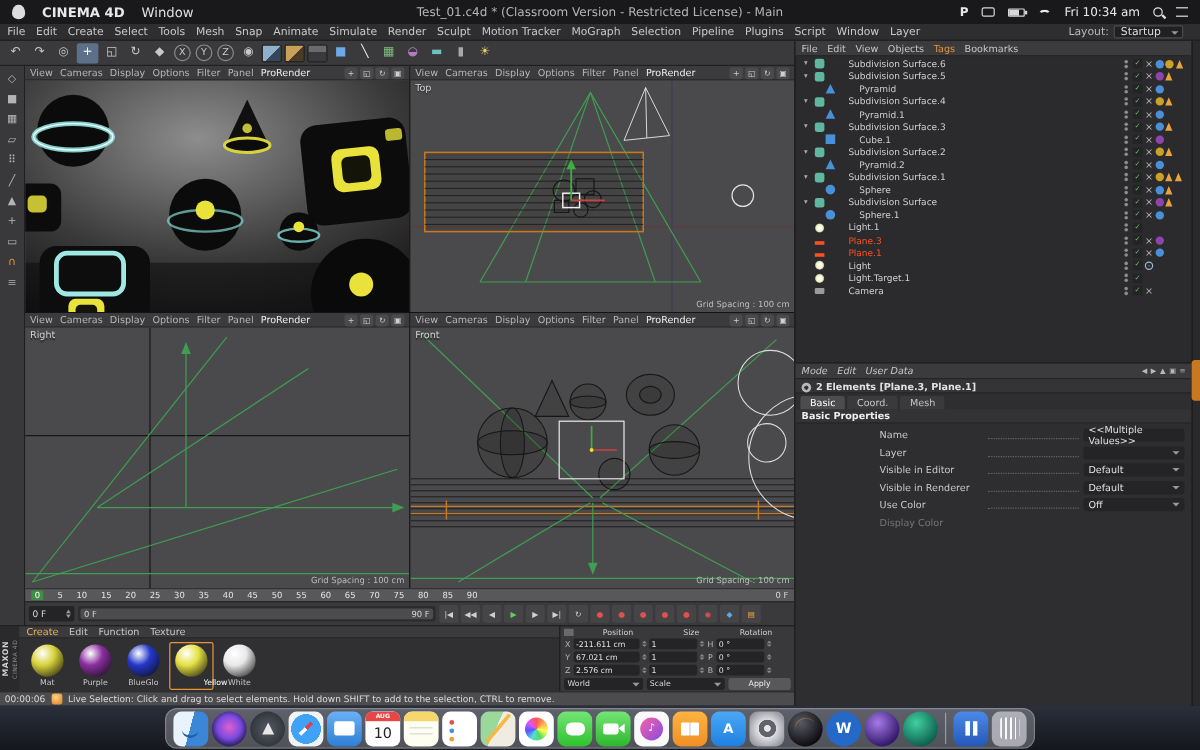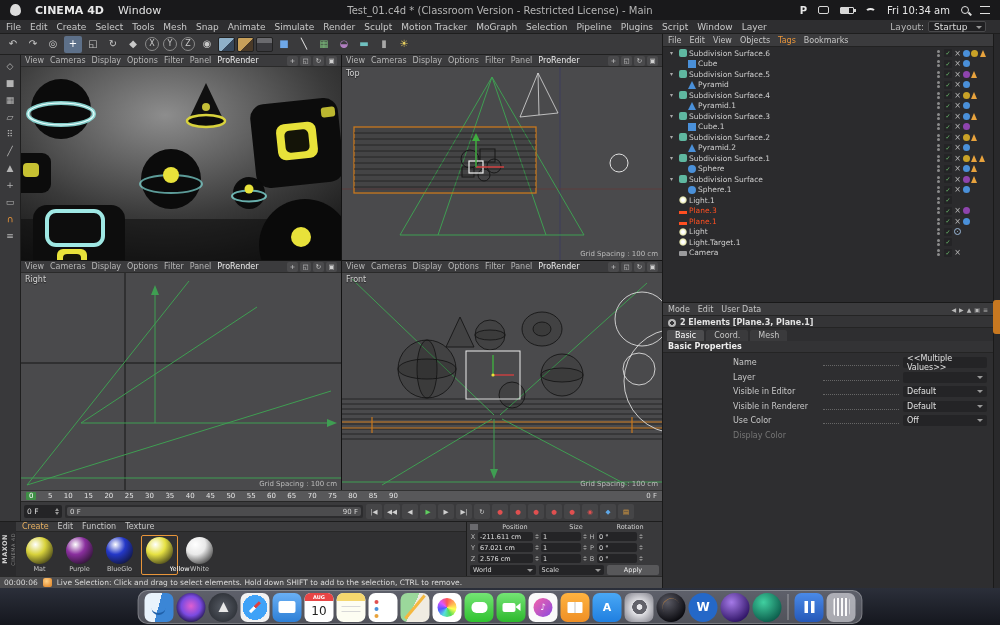--- a/index.html
+++ b/index.html
@@ -136,35 +136,35 @@
 .om-arrow.show::before{content:"▾";}
 .om-icon{width:8px;height:8px;flex:none;}
 .sh-ss{background:#5fb7a0;border-radius:2px;}
 .sh-cube{background:#4a90d9;}
 .sh-pyr{width:0;height:0;background:none;border-left:4px solid transparent;border-right:4px solid transparent;border-bottom:8px solid #4a90d9;}
 .sh-sph{background:#4a90d9;border-radius:50%;}
 .sh-light{background:radial-gradient(circle,#ffffff 25%,#e8e8b0 55%,transparent 75%);border-radius:50%;}
 .sh-plane{height:3px;margin-top:4px;background:#9ab0c8;}
 .om-row.sel .sh-plane{background:#ff4f21;}
 .sh-cam{height:5px;margin-top:1px;background:#9a9a9c;border-radius:1px;}
-.om-name{flex:1;white-space:nowrap;overflow:hidden;text-overflow:ellipsis;}
+.om-name{flex:1;white-space:nowrap;overflow:hidden;text-overflow:ellipsis;margin-left:18px;}
 .om-dots{display:flex;flex-direction:column;gap:1px;width:5px;flex:none;}
 .om-dots i{width:3px;height:3px;border-radius:50%;background:#8c8c8c;}
 .om-check{width:8px;height:8px;flex:none;background:#242426;border-radius:1px;color:#6fc06f;font-size:6px;line-height:8px;text-align:center;}
 .om-check::before{content:"✓";}
 .om-tags{display:flex;gap:1.5px;width:36px;flex:none;align-items:center;}
 .om-tag{width:7px;height:7px;position:relative;flex:none;}
 .t-x::before{content:"×";color:#b8b8b8;font-size:8px;line-height:7px;display:block;text-align:center;}
 .t-ball{background:var(--c,#4a90d9);border-radius:50%;}
 .t-tri{width:0;height:0;border-left:3.5px solid transparent;border-right:3.5px solid transparent;border-bottom:7px solid #e8a33d;}
 .t-target{border:1px solid #9ab8d8;border-radius:50%;}
 .t-target::before{content:"";position:absolute;inset:2px;background:#9ab8d8;border-radius:50%;}
 
 #am{position:absolute;left:0;top:268px;right:0;bottom:0;background:#2e2e30;border-top:1px solid #191919;}
-#am-menu{height:12px;background:#3b3b3d;display:flex;align-items:center;gap:8px;padding:0 5px;font-size:8px;color:#c6c6c6;}
+#am-menu{height:12px;background:#3b3b3d;display:flex;align-items:center;gap:8px;padding:0 5px;font-size:8px;color:#c6c6c6;font-style:italic;}
 #am-icons{margin-left:auto;display:flex;gap:3px;}
 .ami{font-size:6px;color:#b8b8b8;}
 #am-title{height:13px;background:#343436;border-top:1px solid #242424;border-bottom:1px solid #242424;display:flex;align-items:flex-end;gap:4px;padding:0 5px;font-size:8px;font-weight:bold;color:#e2e2e2;}
 .gear{width:8px;height:8px;border-radius:50%;background:radial-gradient(circle,#343436 0 28%,#b8b8b8 34% 100%);}
 #am-tabs{height:13px;display:flex;gap:2px;padding:2px 4px 0;}
 .am-tab{padding:0 8px;font-size:8px;color:#c5c5c5;background:#3a3a3c;border-radius:2px 2px 0 0;display:flex;align-items:center;}
 .am-tab:first-of-type{background:#4c4c4e;color:#fff;}
 #am-sec{height:12px;display:flex;align-items:center;padding:0 5px;font-size:8px;font-weight:bold;color:#ececec;background:#333335;border-bottom:1px solid #242424;}
 #am-rows{padding:4px 6px;display:flex;flex-direction:column;gap:3.5px;align-items:flex-end;}
 .am-row{display:flex;align-items:center;height:11px;font-size:8px;color:#c8c8c8;}
@@ -856,35 +856,20 @@
             </span>
             <span class="om-check"></span>
             <span class="om-tags">
               <span class="om-tag t-x"></span>
               <span class="om-tag t-ball" style="--c: #4a90d9;"></span>
               <span class="om-tag t-ball" style="--c: #c9a227;"></span>
               <span class="om-tag t-tri"></span>
             </span>
           </div>
 
-          <div class="om-row">
-            <span class="om-ind w1"></span>
-            <span class="om-arrow"></span>
-            <span class="om-icon sh-cube"></span>
-            <span class="om-name">Cube</span>
-            <span class="om-dots">
-              <i></i>
-              <i></i>
-            </span>
-            <span class="om-check"></span>
-            <span class="om-tags">
-              <span class="om-tag t-x"></span>
-              <span class="om-tag t-ball" style="--c: #4a90d9;"></span>
-            </span>
-          </div>
 
           <div class="om-row">
             <span class="om-ind w0"></span>
             <span class="om-arrow show"></span>
             <span class="om-icon sh-ss"></span>
             <span class="om-name">Subdivision Surface.5</span>
             <span class="om-dots">
               <i></i>
               <i></i>
             </span>

